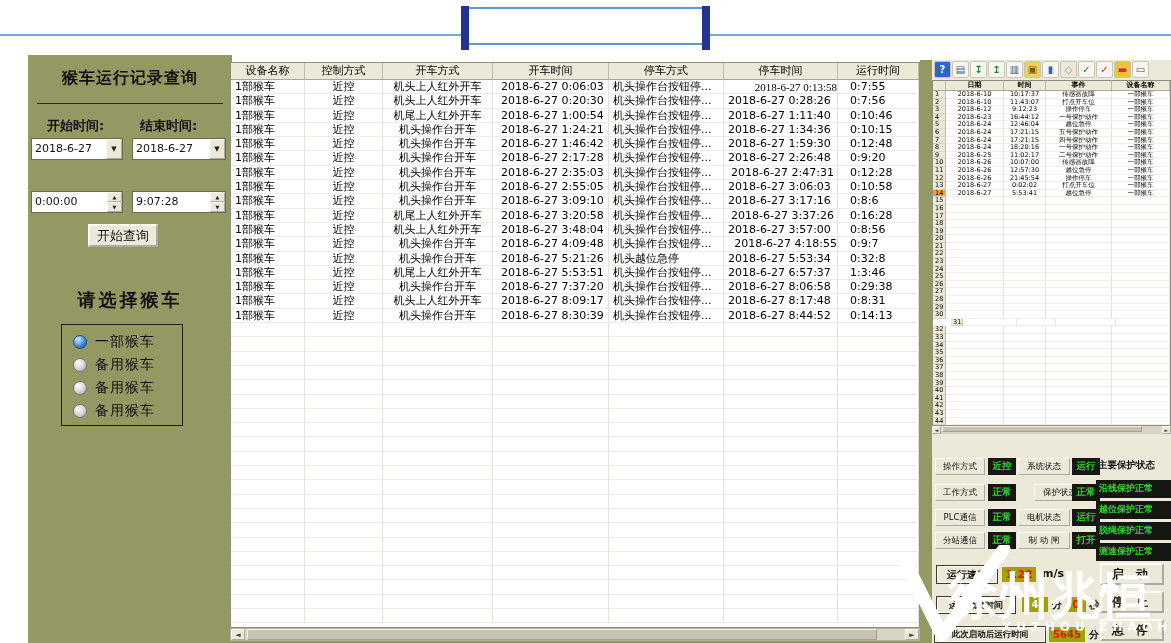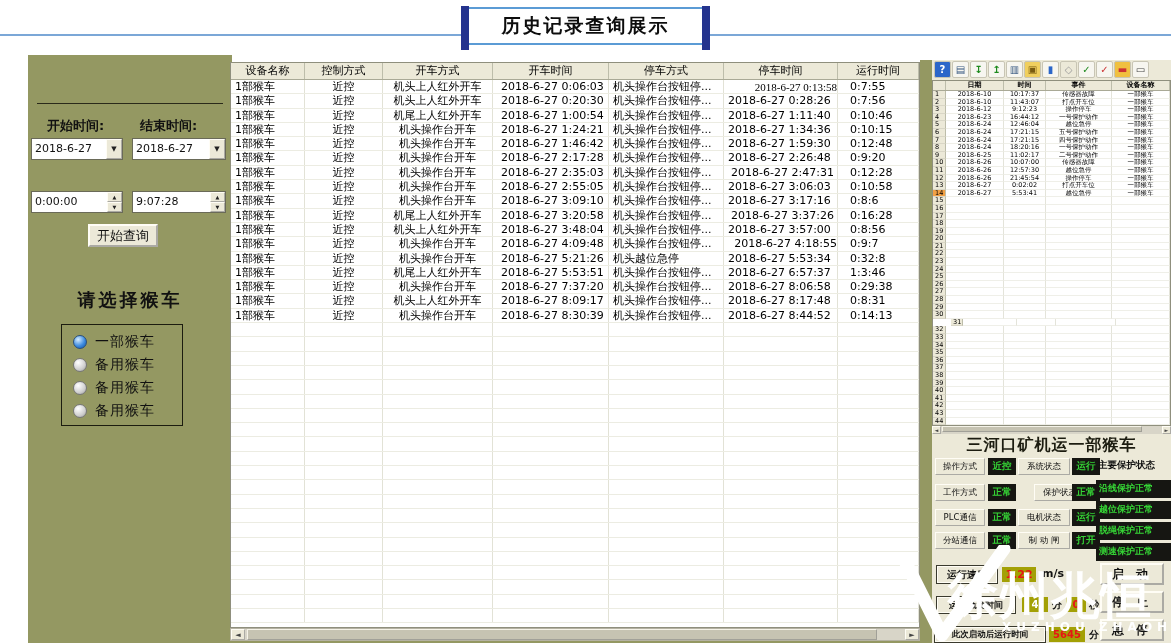--- a/index.html
+++ b/index.html
@@ -95,28 +95,28 @@
   .wm-v { left:898px; top:545px; }
 </style>
 </head>
 <body>
 
 <div class="stage">
 
   <div class="topline"></div>
   <div class="titlebox">
     <div class="bar l"></div>
-    <span>历史记录查询展示</span>
     <div class="bar r"></div>
   </div>
 
   <div class="olive strip-mid"></div>
   <div class="olive strip-bottom"></div>
 
   <div class="sidebar">
+    <div class="sb-title">猴车运行记录查询</div>
     <div class="sb-underline"></div>
     <span class="sb-label lbl-start">开始时间:</span>
     <span class="sb-label lbl-end">结束时间:</span>
 
     <div class="combo c1">
       <span class="combo-text">2018-6-27</span>
       <span class="combo-btn">▼</span>
     </div>
     <div class="combo c2">
       <span class="combo-text">2018-6-27</span>
@@ -856,21 +856,20 @@
             <div class="eg-cell" style="width: 58px;"></div>
           </div>
         </div>
     </div>
     <div class="egrid-scroll">
       <span class="sc-arrow">◄</span>
       <span class="sc-thumb"></span>
       <span class="sc-arrow" style="margin-left:auto;">►</span>
     </div>
 
-    <div class="rp-title">三河口矿机运一部猴车</div>
 
     <div id="statusPairs">
         <div class="st-label" style="left: 3px; top: 398px; width: 50px;">操作方式</div>
         <div class="st-value" style="left: 56px; top: 398px; width: 28px;">近控</div>
         <div class="st-label" style="left: 3px; top: 424px; width: 50px;">工作方式</div>
         <div class="st-value" style="left: 56px; top: 424px; width: 28px;">正常</div>
         <div class="st-label" style="left: 3px; top: 449px; width: 50px;">PLC通信</div>
         <div class="st-value" style="left: 56px; top: 449px; width: 28px;">正常</div>
         <div class="st-label" style="left: 3px; top: 472px; width: 50px;">分站通信</div>
         <div class="st-value" style="left: 56px; top: 472px; width: 28px;">正常</div>

